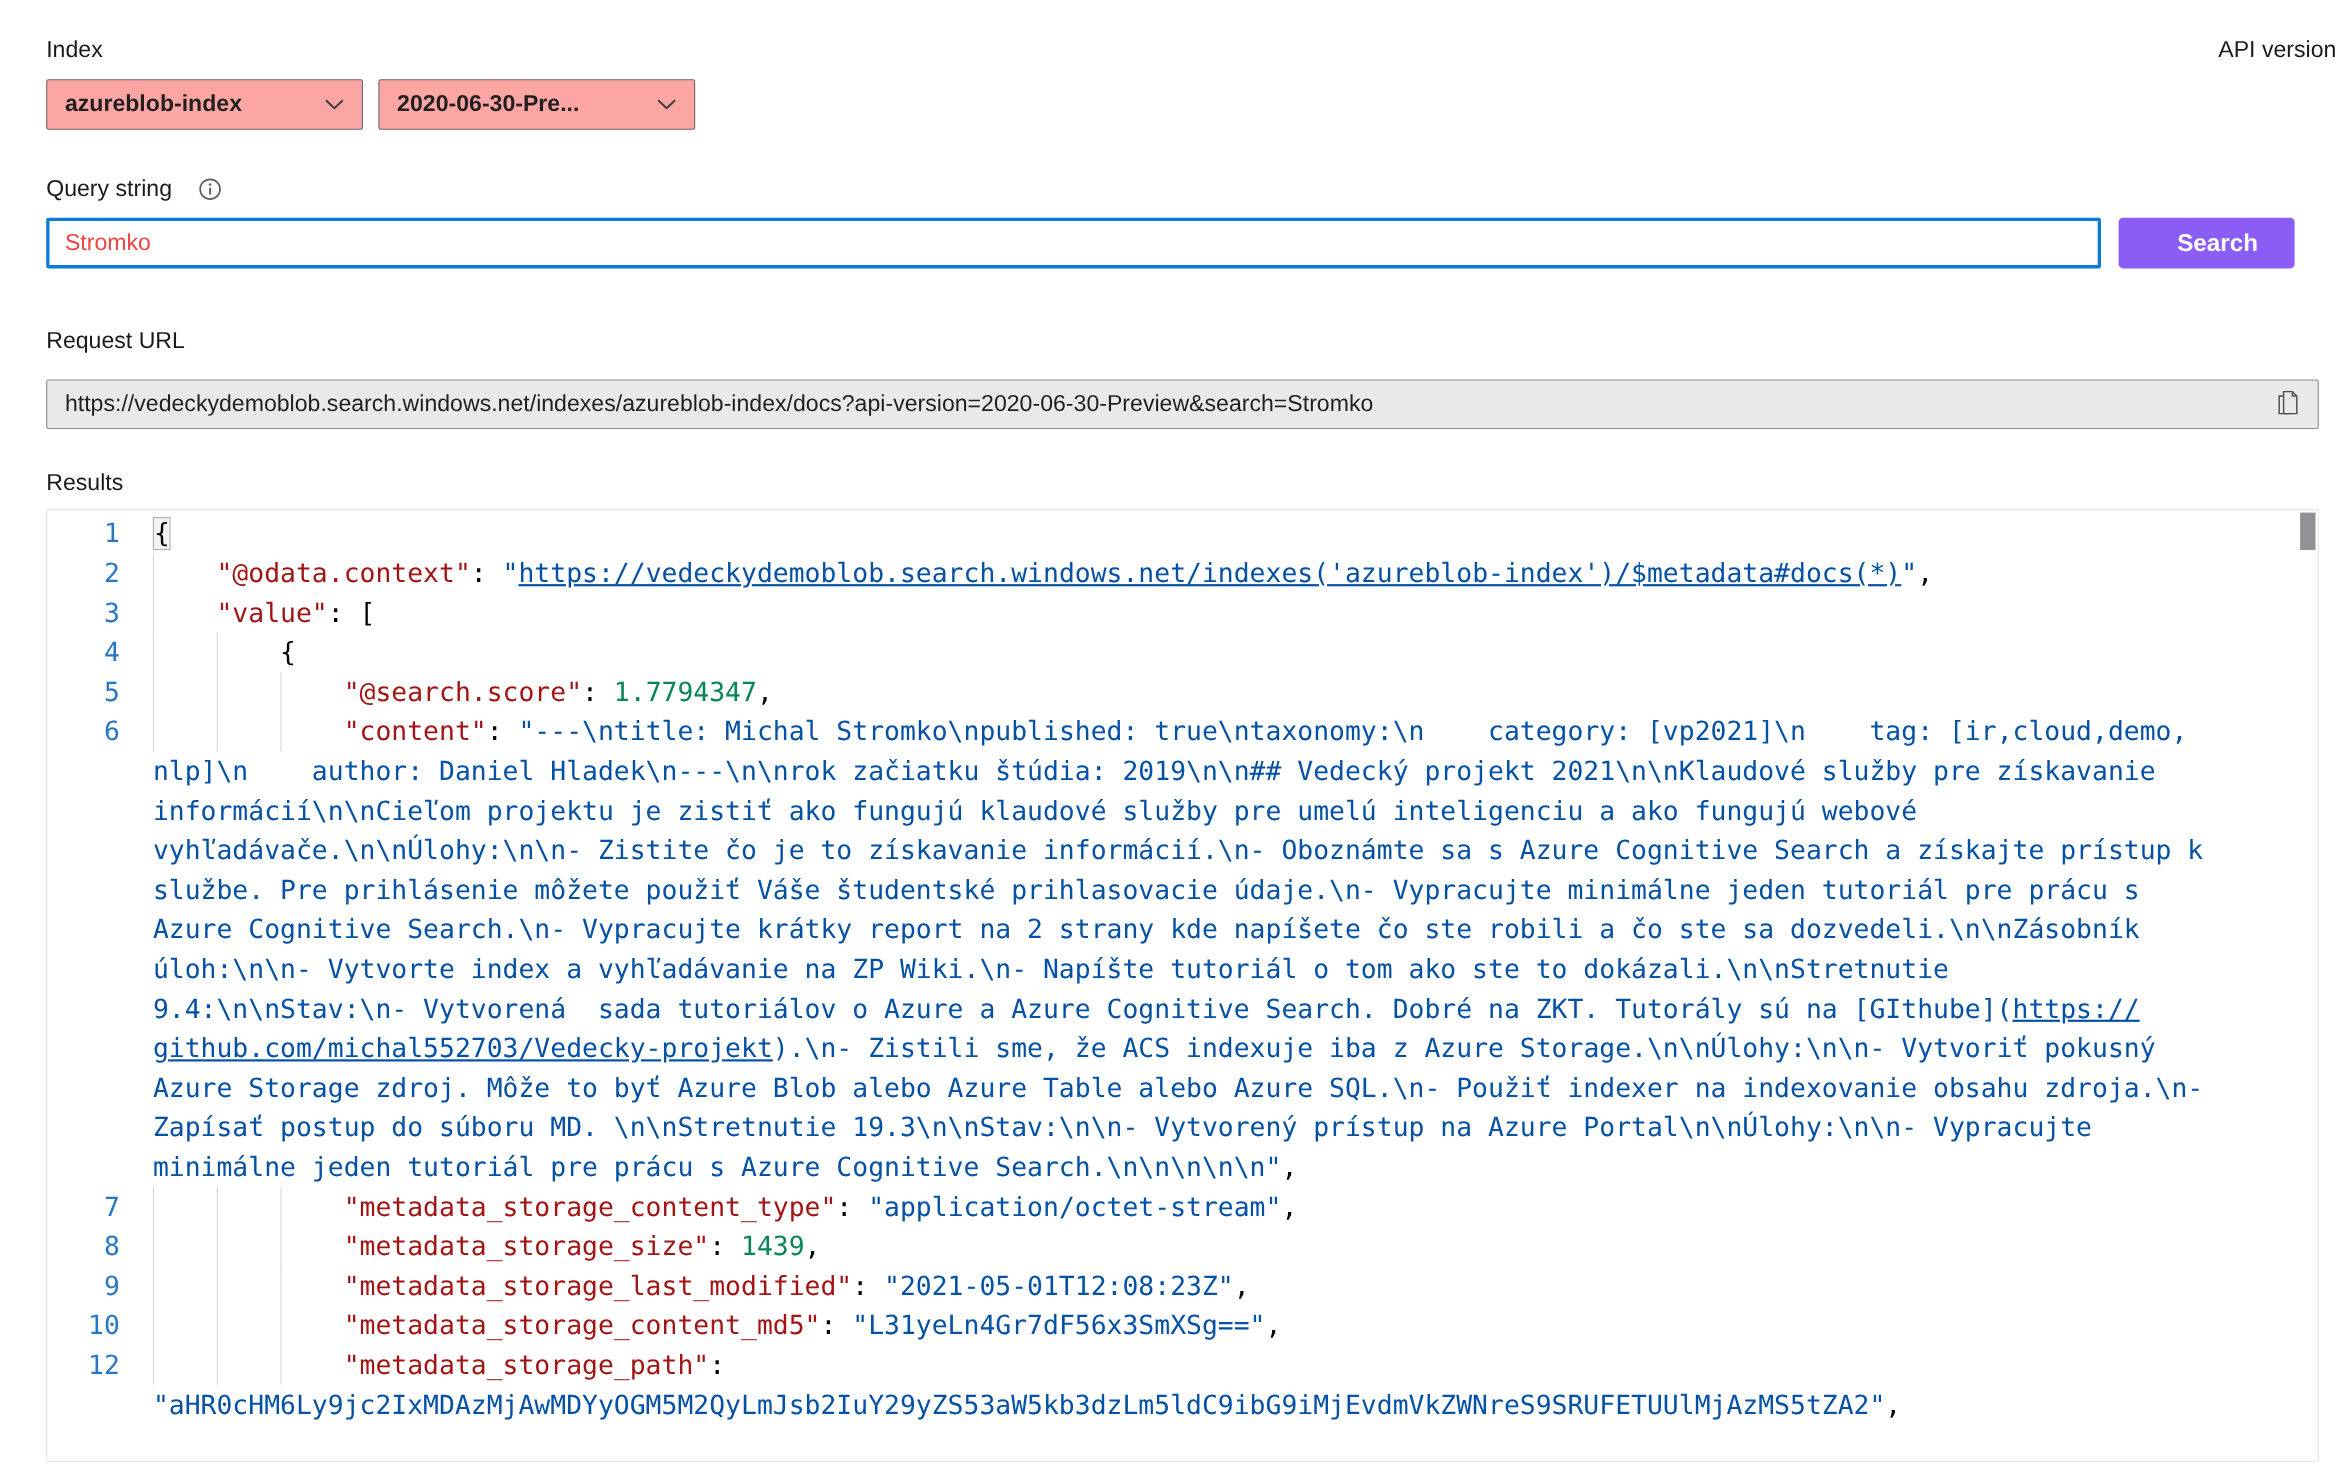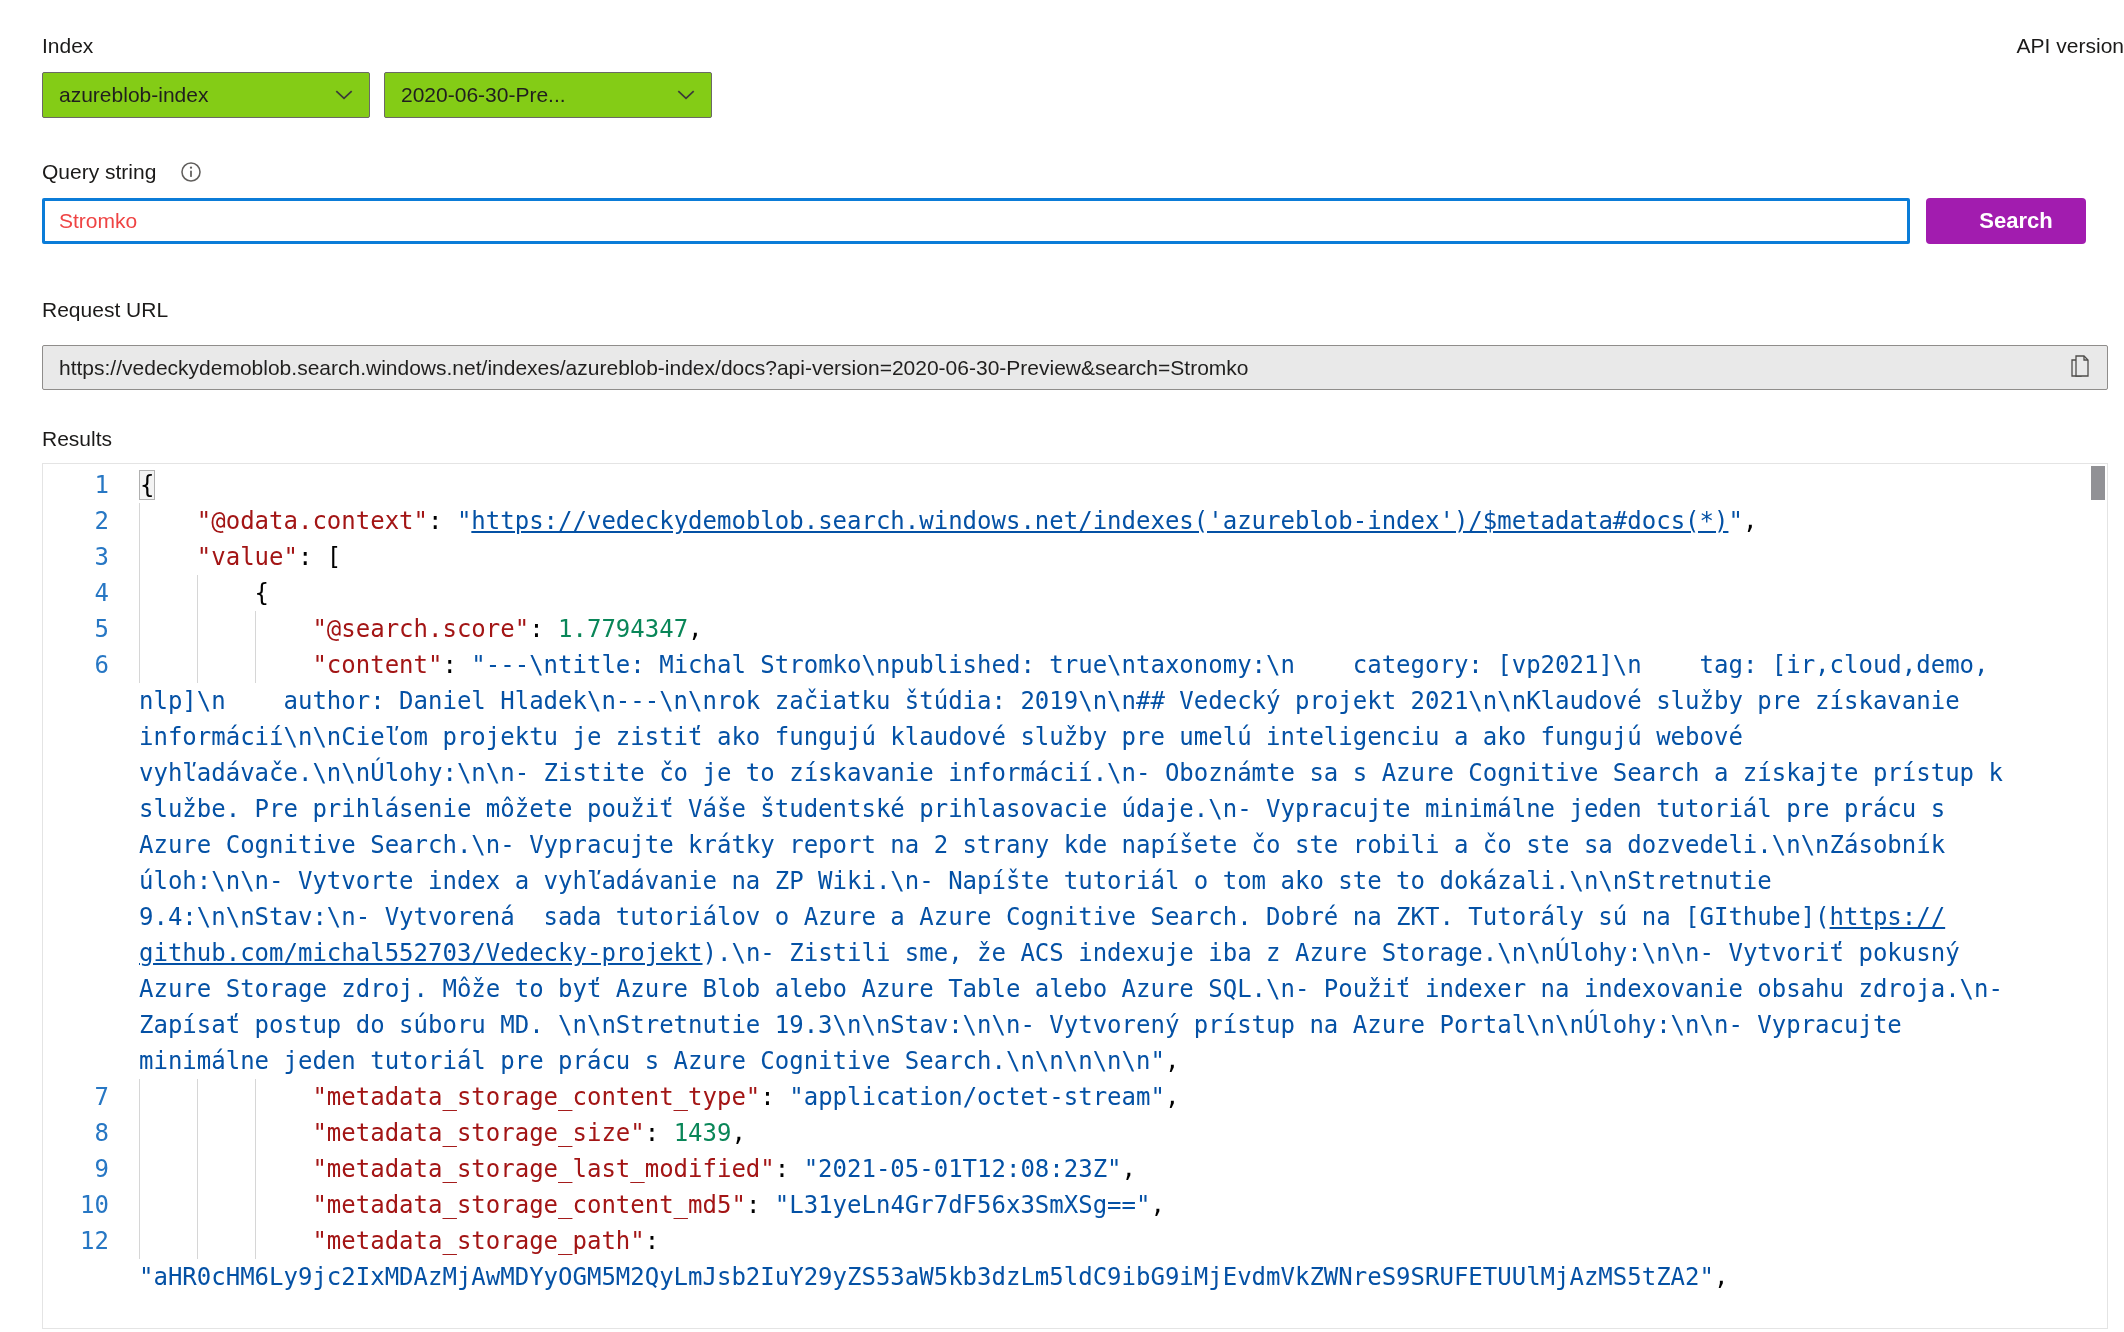--- a/index.html
+++ b/index.html
@@ -4,32 +4,32 @@
 <style>
   * { box-sizing: border-box; margin: 0; padding: 0; }
   html, body { width: 2124px; height: 1332px; overflow: hidden; background: #ffffff;
     font-family: "Liberation Sans", sans-serif; color: #1b1a19; }
   .page { padding: 34px 0 0 42px; }
 
   .field-label { font-size: 21px; color: #1b1a19; }
   .dd-labels { display: flex; justify-content: space-between; }
   .dd-labels .lbl-index { width: 302px; }
   .dd-row { display: flex; gap: 14px; margin-top: 14px; }
-  .dropdown { width: 328px; height: 46px; border: 1px solid #6b6966; border-radius: 2px;
-    background: #84cc16; display: flex; align-items: center; justify-content: space-between;
-    padding: 0 14px 0 16px; font-size: 21px; color: #201f1e; cursor: pointer; }
+  .dropdown { width: 288px; height: 46px; border: 1px solid #6b6966; border-radius: 2px;
+    background: #fca5a5; display: flex; align-items: center; justify-content: space-between;
+    padding: 0 14px 0 16px; font-size: 21px; color: #201f1e; cursor: pointer; font-weight: bold; }
   .chev { width: 22px; height: 22px; flex: 0 0 auto; }
 
   .query-label-row { display: flex; align-items: center; gap: 24px; margin-top: 42px; }
   .info-ic { width: 22px; height: 22px; }
 
   .query-row { display: flex; align-items: center; margin-top: 14px; }
   .query-input { width: 1868px; height: 46px; border: 3px solid #0b7cd8; border-radius: 2px;
     font-size: 21px; font-family: "Liberation Sans", sans-serif; color: #ef4444; padding: 0 14px; outline: none; }
-  .search-btn { margin-left: 16px; width: 160px; height: 46px; background: #a21caf; color: #fff;
+  .search-btn { margin-left: 16px; width: 160px; height: 46px; background: #8b5cf6; color: #fff;
     border: none; border-radius: 4px; font-size: 22px; font-weight: 700;
     font-family: "Liberation Sans", sans-serif; cursor: pointer; padding-left: 20px; }
 
   .url-label { margin-top: 54px; font-size: 21px; }
   .url-bar { margin-top: 23px; width: 2066px; height: 45px; background: #e9e9e9;
     border: 1px solid #8f8d8b; border-radius: 2px; display: flex; align-items: center;
     justify-content: space-between; padding: 0 14px 0 16px; }
   .url-text { font-size: 21px; color: #201f1e; white-space: nowrap; overflow: hidden; }
   .copy-btn { background: none; border: none; cursor: pointer; width: 26px; height: 28px; padding: 0; }
 

